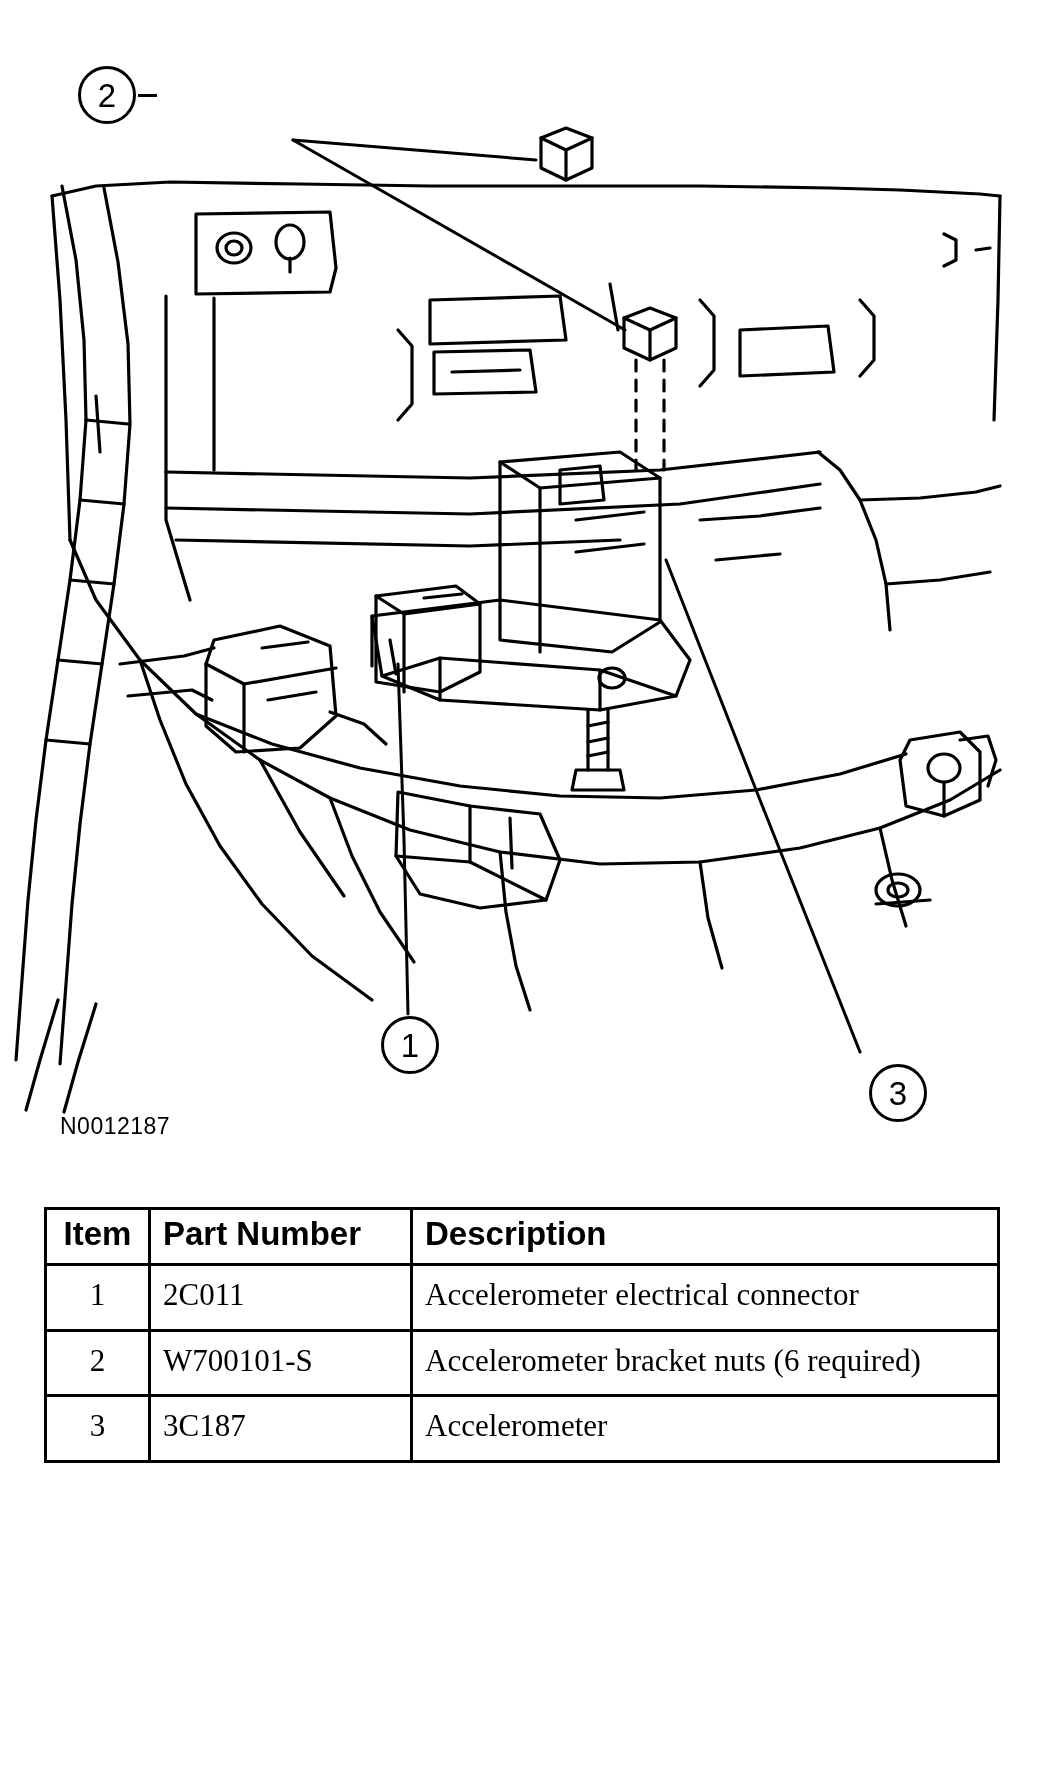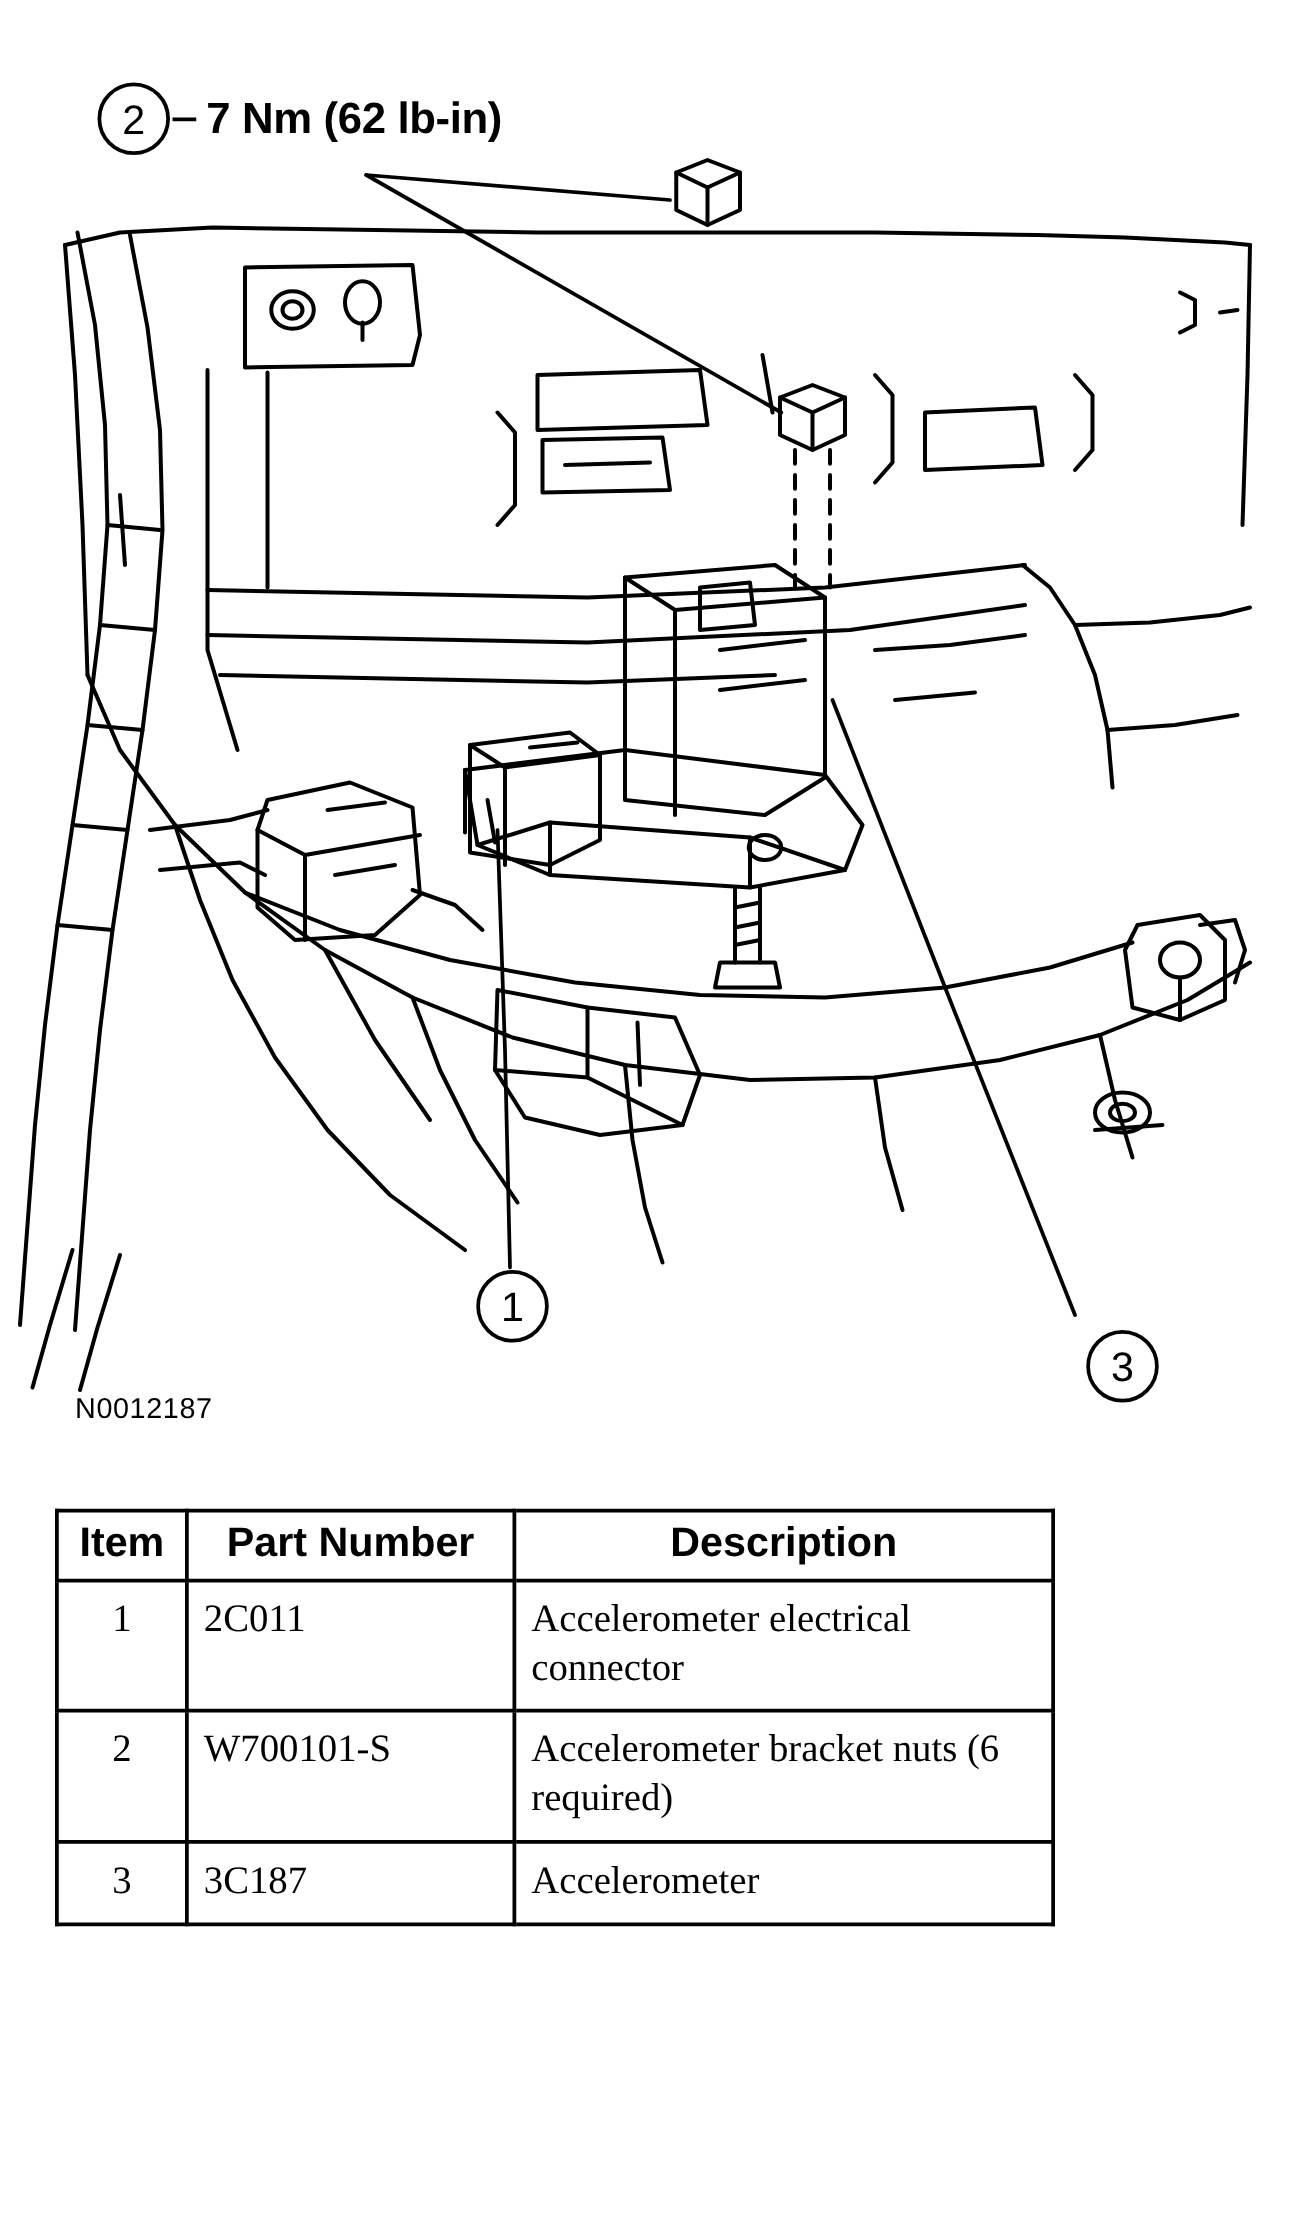--- a/index.html
+++ b/index.html
@@ -95,39 +95,39 @@
     font-family: "Liberation Sans", sans-serif;
     font-size: 23px;
     letter-spacing: 0.5px;
   }
 
   
   #parts-table-wrap {
     position: absolute;
     left: 44px;
     top: 1207px;
-    width: 800px;
+    width: 956px;
   }
   table.parts {
     border-collapse: collapse;
     width: 100%;
     table-layout: fixed;
     background: #fff;
   }
   table.parts th,
   table.parts td {
     border: 3px solid #000;
     padding: 0;
     vertical-align: top;
   }
   table.parts thead th {
     font-family: "Liberation Sans", sans-serif;
     font-weight: 700;
     font-size: 33px;
-    text-align: center;
+    text-align: left;
     padding: 6px 12px 10px 12px;
     line-height: 1.12;
   }
   table.parts thead th.col-item {
     text-align: center;
     padding-left: 4px;
     padding-right: 4px;
   }
   table.parts tbody td {
     font-family: "Liberation Serif", serif;
@@ -145,21 +145,20 @@
   .col-w-desc   { width: auto; }
 </style>
 </head>
 <body>
 
 <div id="torque-callout">
   <div class="callout-bubble">
     <span>2</span>
   </div>
   <div id="torque-dash"></div>
-  <div id="torque-text">7 Nm (62 lb-in)</div>
 </div>
 
 <div id="illustration">
 <svg width="1044" height="1160" viewBox="0 0 1044 1160" xmlns="http://www.w3.org/2000/svg" fill="none" stroke="#000" stroke-width="3.2" stroke-linecap="round" stroke-linejoin="round">
 
   <g stroke-width="3">
     <path d="M293 140 L536 160"></path>
     <path d="M293 140 L625 330"></path>
   </g>
 

